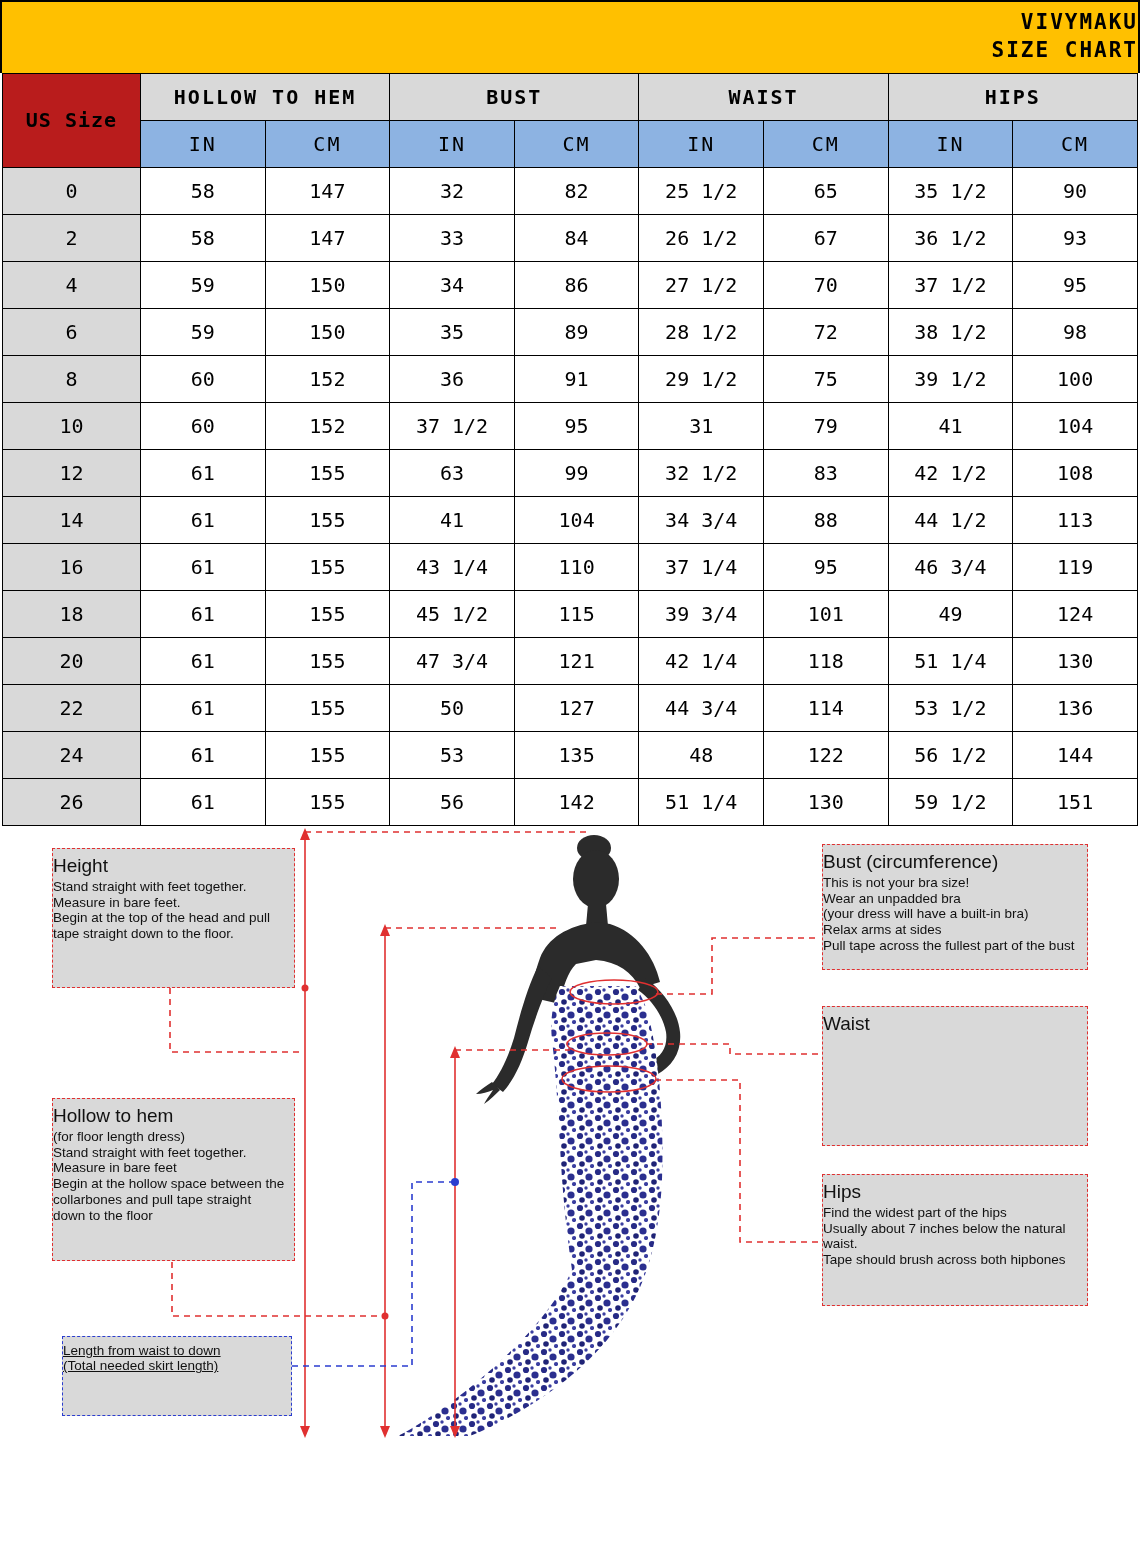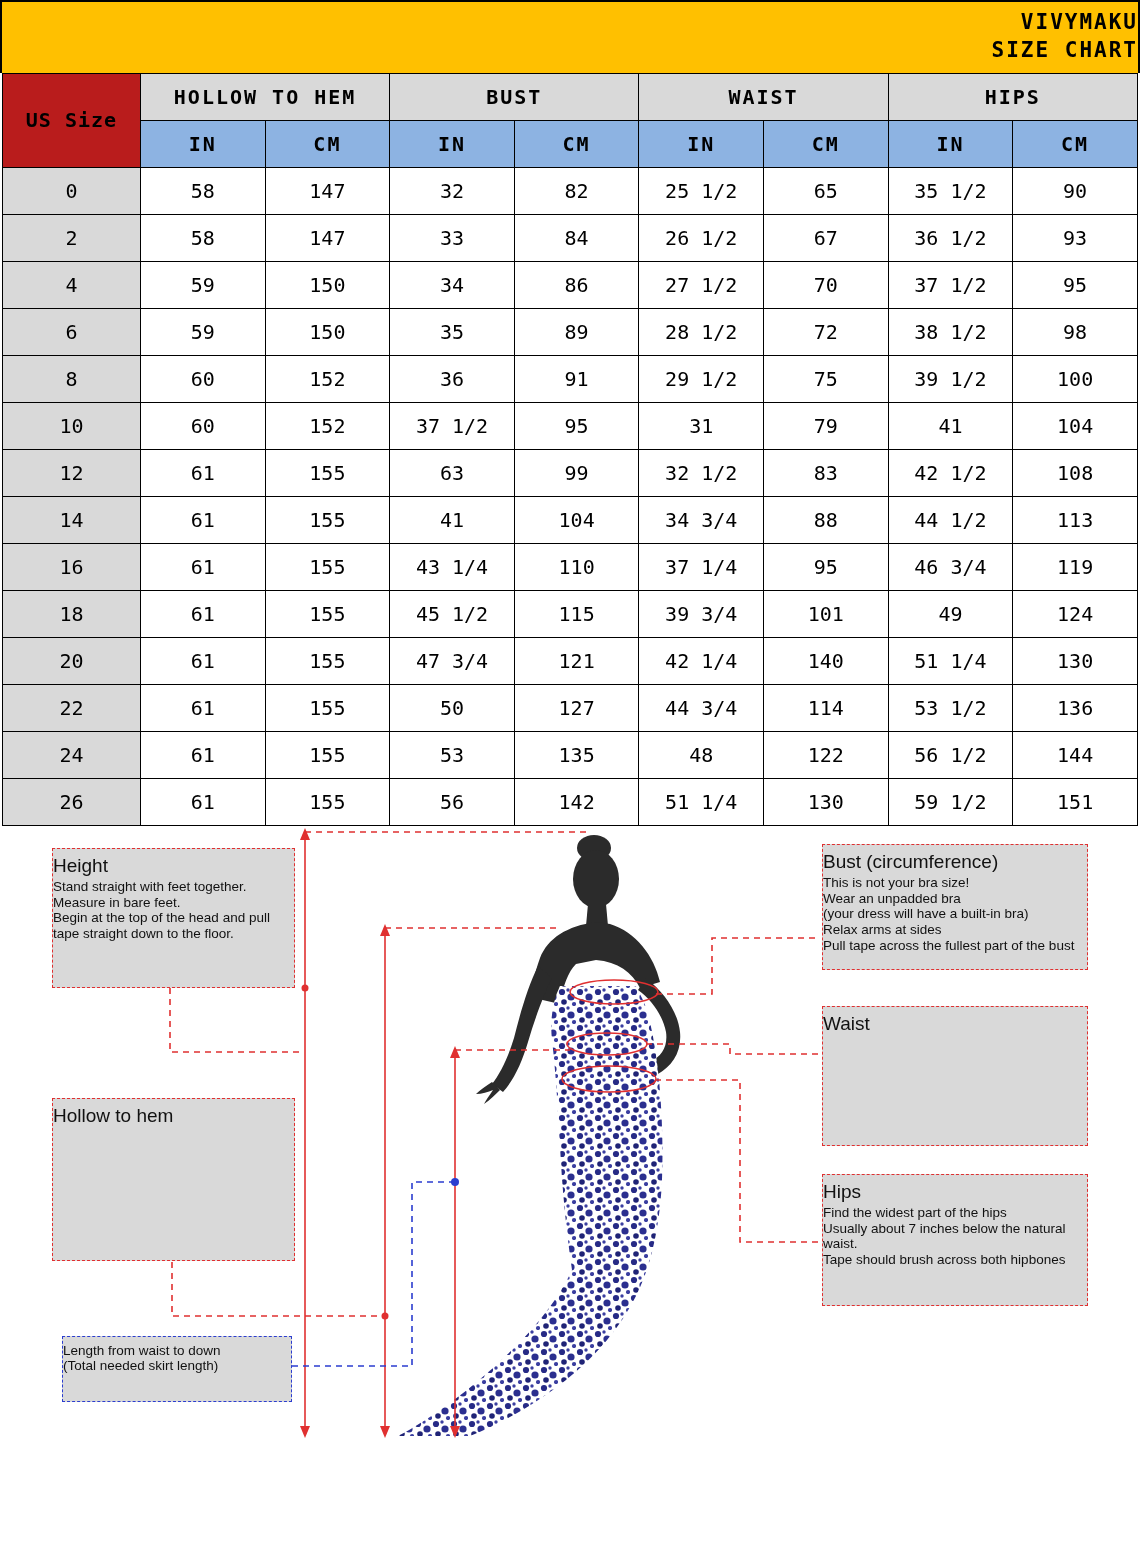--- a/index.html
+++ b/index.html
@@ -49,21 +49,21 @@
     height:48px;
   }
   th.ussize{
     background:#b91c1c;
     font-weight:bold;
     font-size:21px;
     letter-spacing:1px;
   }
   th.unit{
     background:#8db3e2;
-    font-weight:bold;
+    font-weight:normal;
     font-size:19px;
     letter-spacing:2px;
     height:44px;
   }
   td.sz{
     background:#d9d9d9;
     font-size:21px;
   }
   td.val{background:#ffffff;}
 
@@ -96,21 +96,21 @@
     color:#111;
   }
   .note .sub{font-size:13.5px;}
   .note.blue{
     background:#d9d9d9;
     border:1.6px dashed #2b3dcf;
   }
 
   #note-height{left:52px;top:22px;width:243px;height:140px;}
   #note-hollow{left:52px;top:272px;width:243px;height:163px;}
-  #note-skirt{left:62px;top:510px;width:230px;height:66px;}
+  #note-skirt{left:62px;top:510px;width:230px;height:80px;text-decoration:underline;}
   #note-bust{left:822px;top:18px;width:266px;height:126px;}
   #note-waist{left:822px;top:180px;width:266px;height:140px;}
   #note-hips{left:822px;top:348px;width:266px;height:132px;}
 
   svg.overlay{position:absolute;left:0;top:0;width:1140px;height:614px;}
 </style>
 </head>
 <body>
 
 <div class="sheet">
@@ -263,21 +263,21 @@
           <td class="val">49</td>
           <td class="val">124</td>
         </tr>
         <tr>
           <td class="sz">20</td>
           <td class="val">61</td>
           <td class="val">155</td>
           <td class="val">47 3/4</td>
           <td class="val">121</td>
           <td class="val">42 1/4</td>
-          <td class="val">140</td>
+          <td class="val">118</td>
           <td class="val">51 1/4</td>
           <td class="val">130</td>
         </tr>
         <tr>
           <td class="sz">22</td>
           <td class="val">61</td>
           <td class="val">155</td>
           <td class="val">50</td>
           <td class="val">127</td>
           <td class="val">44 3/4</td>
@@ -411,20 +411,21 @@
       </g>
     </svg>
 
     <div class="note" id="note-height">
       <span class="t">Height</span>
       <span class="sub">Stand straight with feet together.<br>Measure in bare feet.<br>Begin at the top of the head and pull tape straight down to the floor.</span>
     </div>
 
     <div class="note" id="note-hollow">
       <span class="t">Hollow to hem</span>
+      <span class="sub">(for floor length dress)<br>Stand straight with feet together. Measure in bare feet<br>Begin at the hollow space between the collarbones and pull tape straight down to the floor</span>
     </div>
 
     <div class="note blue" id="note-skirt">
       <span class="sub">Length from waist to down<br>(Total needed skirt length)</span>
     </div>
 
     <div class="note" id="note-bust">
       <span class="t">Bust (circumference)</span>
       <span class="sub">This is not your bra size!<br>Wear an unpadded bra<br>(your dress will have a built-in bra)<br>Relax arms at sides<br>Pull tape across the fullest part of the bust</span>
     </div>

